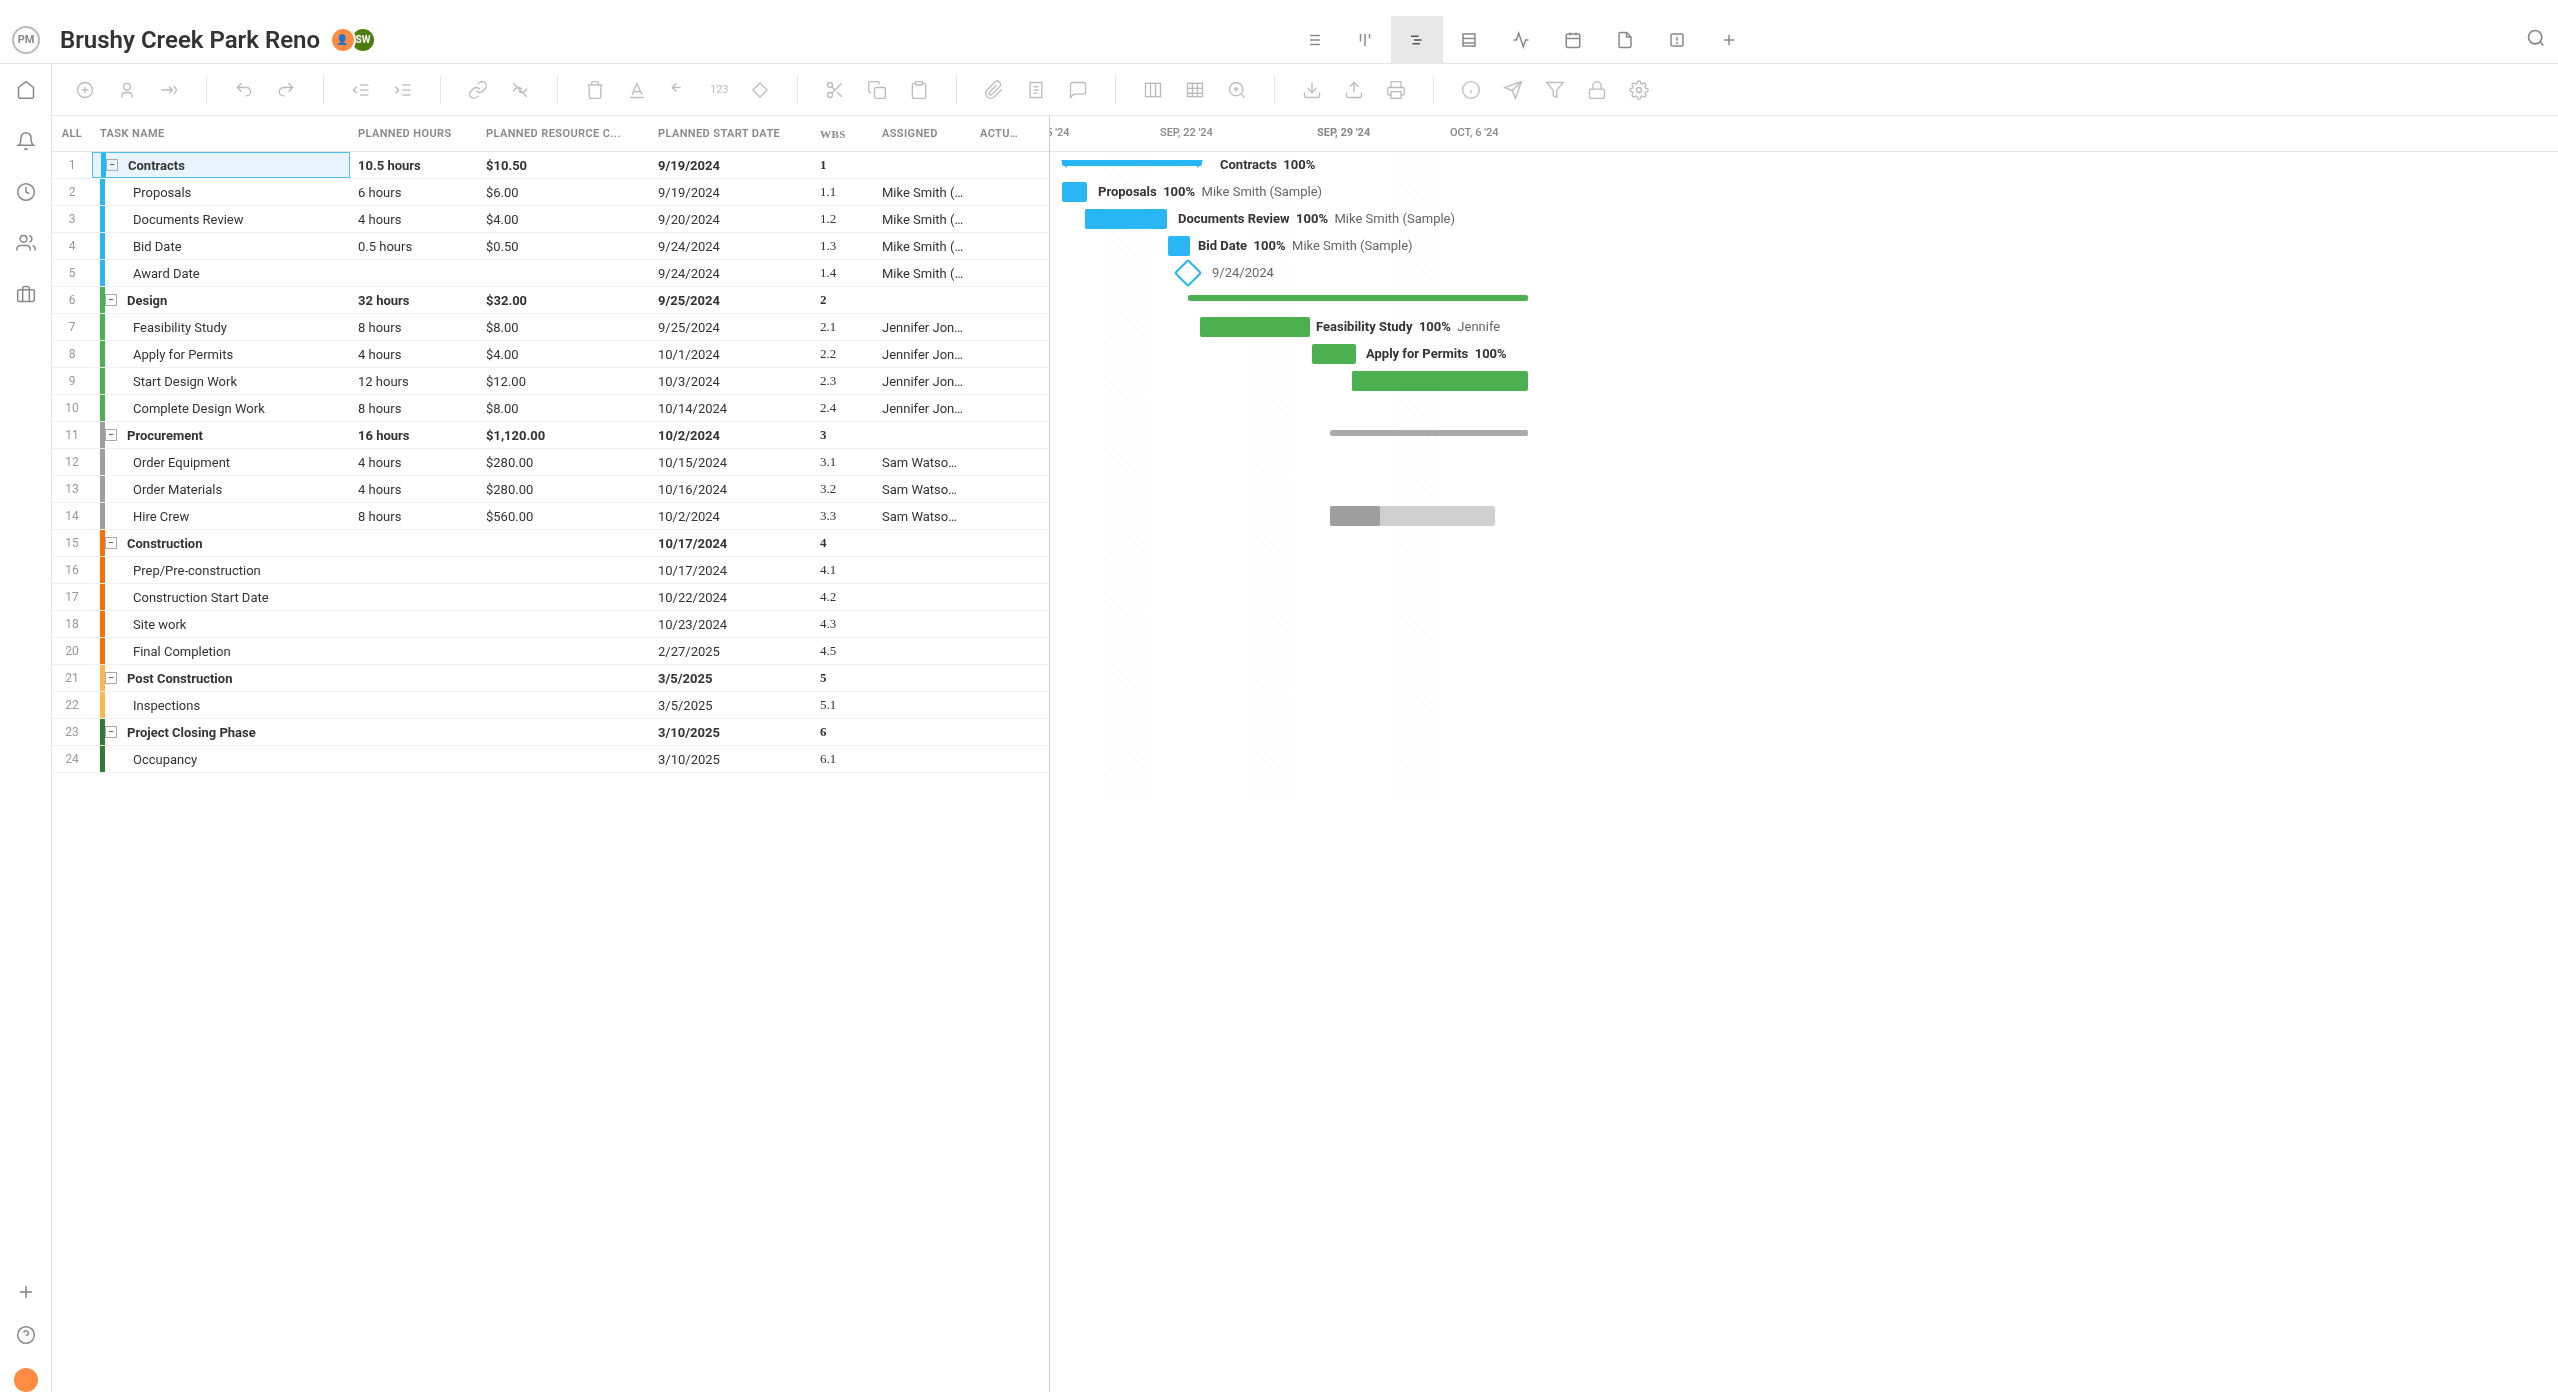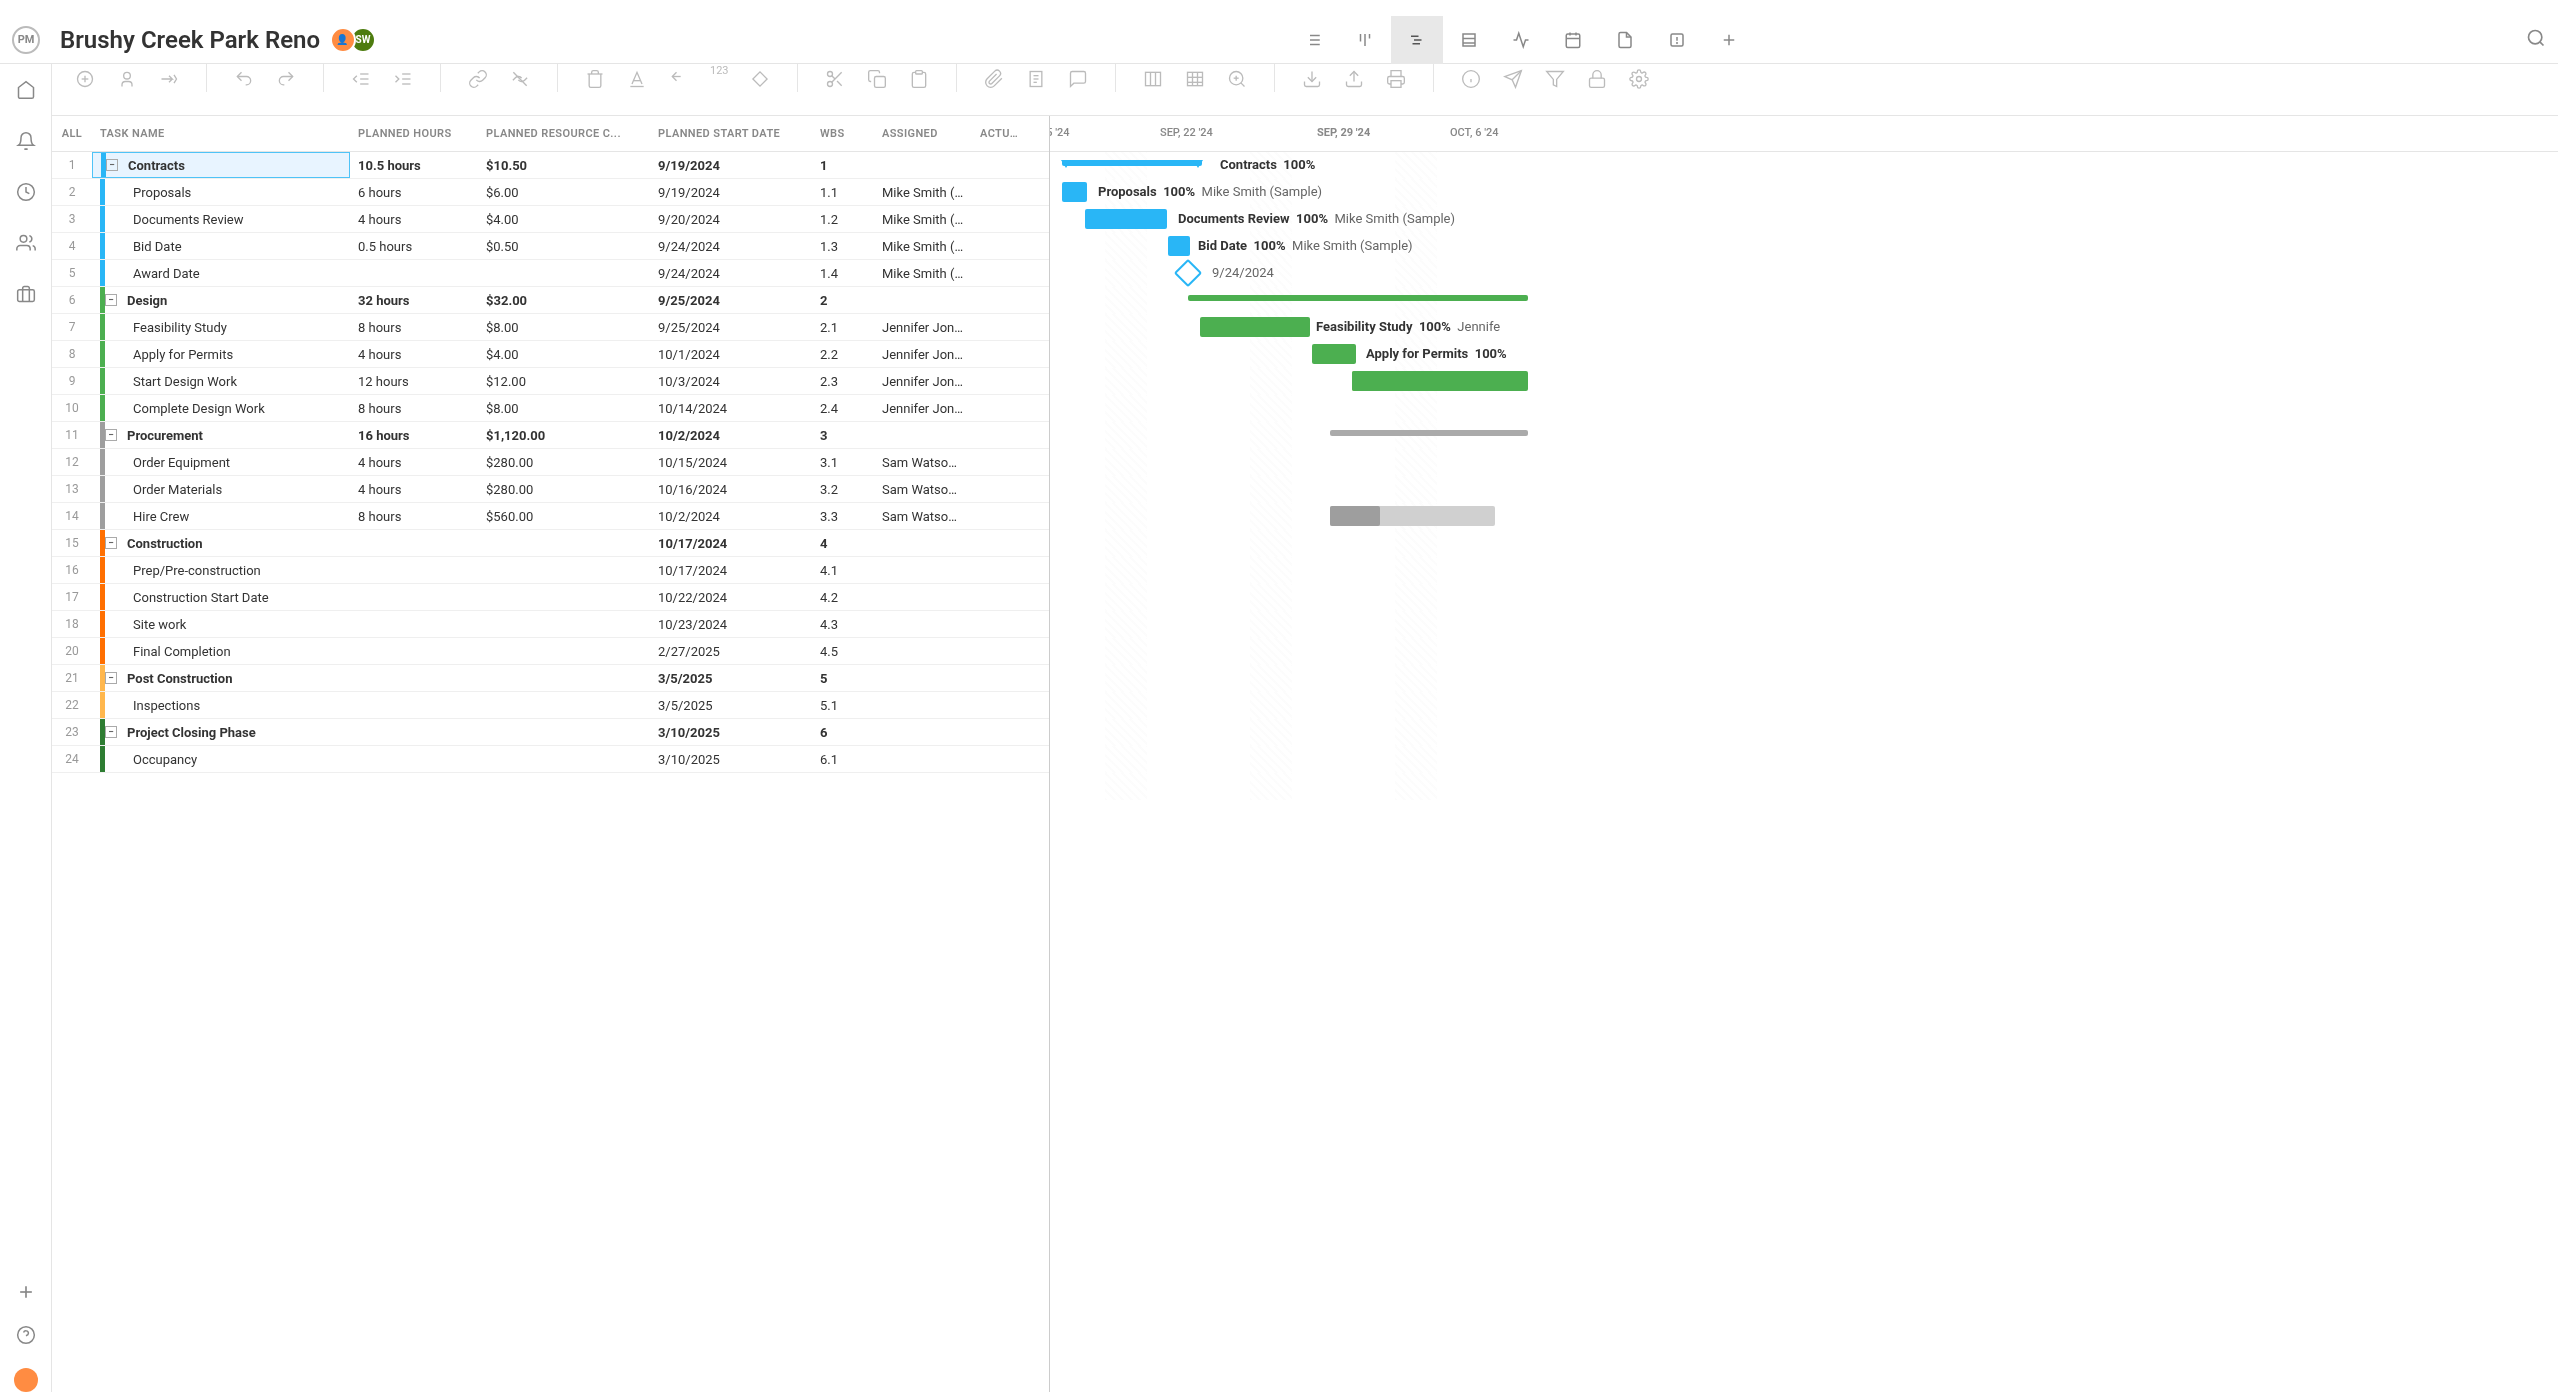--- a/index.html
+++ b/index.html
@@ -23,40 +23,40 @@
 
 .body { display: flex; flex: 1; overflow: hidden; }
 .sidebar { width: 52px; border-right: 1px solid #e5e5e5; display: flex; flex-direction: column; align-items: center; padding-top: 16px; gap: 28px; }
 .sbitem { color: #888; cursor: pointer; }
 .sbitem svg { width: 20px; height: 20px; }
 .sb-bottom { margin-top: auto; padding-bottom: 16px; display:flex; flex-direction:column; align-items:center; gap: 20px;}
 .sb-avatar { width: 24px; height: 24px; border-radius: 50%; background: #ff8c42; }
 
 
 .main { flex: 1; display: flex; flex-direction: column; overflow: hidden; }
-.toolbar { height: 52px; border-bottom: 1px solid #e5e5e5; display: flex; align-items: flex-start; padding: 0 18px; gap: 12px; }
+.toolbar { height: 52px; border-bottom: 1px solid #e5e5e5; display: flex; align-items: center; padding: 0 18px; gap: 12px; }
 .tbtn { width: 30px; height: 30px; display: flex; align-items: center; justify-content: center; color: #bbb; cursor: pointer; }
 .tbtn svg { width: 20px; height: 20px; stroke: currentColor; fill: none; stroke-width: 1.6; }
 .tsep { width: 1px; height: 28px; background: #e5e5e5; margin: 0 10px; }
 .t123 { font-size: 11px; color: #bbb; padding: 0 4px; }
 
 
 .content { flex: 1; display: flex; overflow: hidden; }
 .grid-pane { width: 998px; overflow: hidden; border-right: 1px solid #ccc; display: flex; flex-direction: column; position: relative; }
 .gantt-pane { flex: 1; overflow: hidden; position: relative; }
 
 
 .ghead { display: flex; height: 36px; border-bottom: 1px solid #e5e5e5; background: #fff; font-size: 11px; color: #888; font-weight: 600; letter-spacing: 0.4px; align-items: center; }
 .gh { padding: 0 8px; overflow: hidden; text-overflow: ellipsis; white-space: nowrap; }
 .c-num { width: 40px; text-align: center; }
 .c-task { width: 258px; }
 .c-ph { width: 128px; }
 .c-prc { width: 172px; }
 .c-psd { width: 162px; }
-.c-wbs { width: 62px; }
+.c-wbs { width: 62px; font-family: Liberation Serif, serif; }
 .c-asg { width: 98px; }
 .c-act { width: 60px; }
 
 .gbody { flex: 1; overflow-y: auto; }
 .grow { display: flex; height: 27px; border-bottom: 1px solid #efefef; align-items: center; font-size: 13px; }
 .grow.parent { font-weight: 700; }
 .grow.sel .gc.task { background: #e8f4ff; border: 1px solid #4fc3f7; }
 .gc { padding: 0 8px; overflow: hidden; white-space: nowrap; text-overflow: ellipsis; }
 .gc.num { width: 40px; text-align: center; color: #999; font-size: 12px; font-weight: normal; }
 .gc.task { width: 258px; display: flex; align-items: center; height: 100%; }

